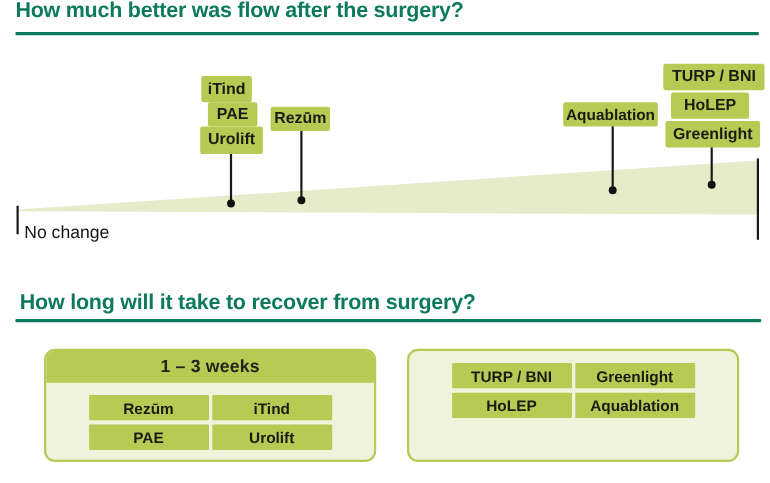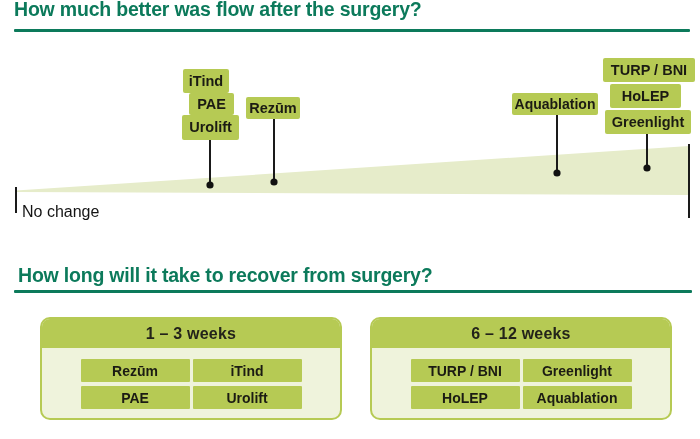--- a/index.html
+++ b/index.html
@@ -93,21 +93,20 @@
     <div class="panel-header">1 – 3 weeks</div>
     <div class="panel-cells">
       <div class="cell">Rezūm</div>
       <div class="cell">iTind</div>
       <div class="cell">PAE</div>
       <div class="cell">Urolift</div>
     </div>
   </div>
 
   <div class="panel" style="left:370px;top:62px">
-    <div class="panel-header">6 – 12 weeks</div>
     <div class="panel-cells">
       <div class="cell">TURP / BNI</div>
       <div class="cell">Greenlight</div>
       <div class="cell">HoLEP</div>
       <div class="cell">Aquablation</div>
     </div>
   </div>
 </div>
 
 </body></html>

